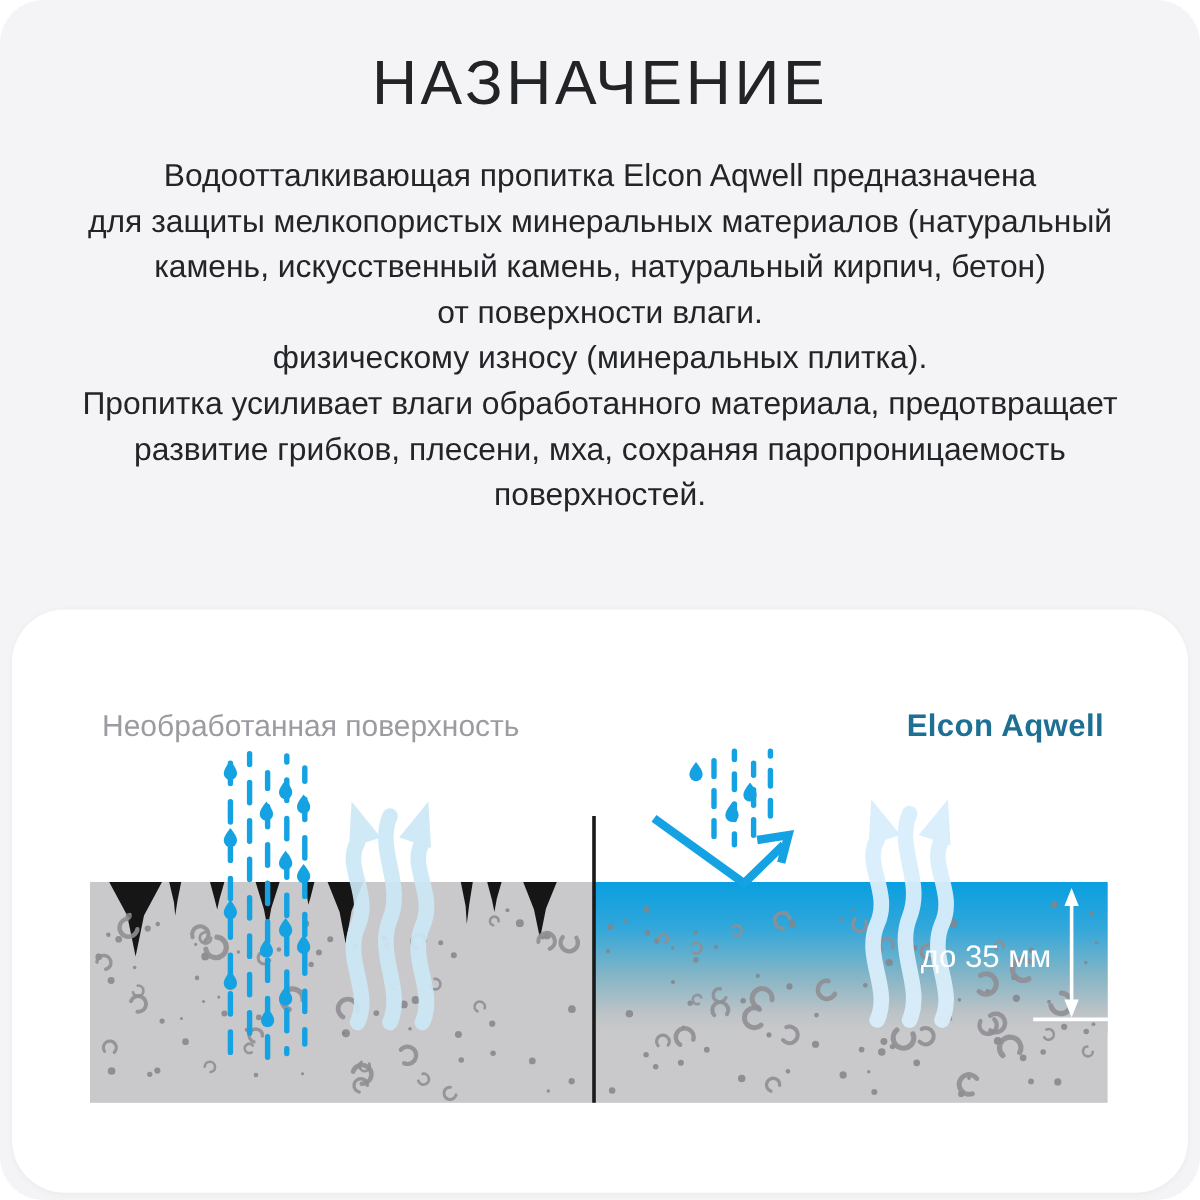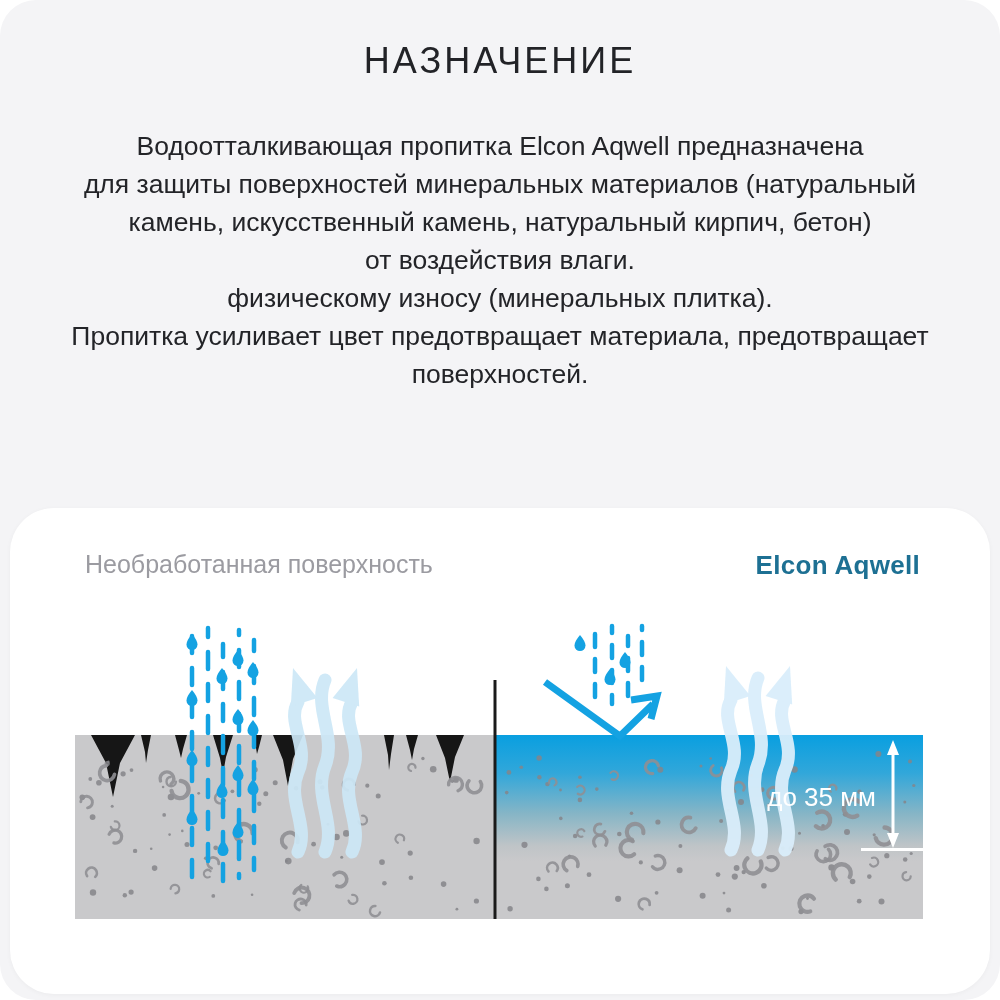--- a/index.html
+++ b/index.html
@@ -6,56 +6,57 @@
   body{
     width:1000px;height:1000px;background:#ffffff;position:relative;
     font-family:"Liberation Sans", sans-serif;
   }
   .canvas{
     position:absolute;inset:0;width:1000px;height:1000px;
     background:#f4f4f6;border-radius:36px;overflow:hidden;
   }
   .title{
     margin:0;position:absolute;top:40px;left:0;right:0;
-    text-align:center;font-size:36px;font-weight:500;
+    text-align:center;font-size:52px;font-weight:500;
     letter-spacing:3px;color:#222327;
   }
   .desc{
     position:absolute;top:127px;left:40px;right:40px;
     text-align:center;color:#232428;font-size:26.5px;line-height:38px;
   }
   .desc div{white-space:nowrap;}
   .card{
     position:absolute;left:10px;top:508px;width:980px;height:486px;
     background:#ffffff;border-radius:44px;
     box-shadow:0 1px 5px rgba(0,0,0,0.04);
   }
   .card-labels{
     position:absolute;top:42px;left:75px;right:70px;
-    display:flex;justify-content:space-between;align-items:flex-start;
+    display:flex;justify-content:space-between;align-items:flex-end;
   }
   .label-left{color:#9b9ba1;font-size:25px;}
-  .label-right{color:#1d7093;font-size:26px;font-weight:700;letter-spacing:.3px;}
+  .label-right{color:#1d7093;font-size:26px;font-weight:700;letter-spacing:.3px;margin-top:39px;}
   svg.illu{position:absolute;left:0;top:92px;width:980px;height:340px;display:block;}
   .depth-text{font-family:"Liberation Sans",sans-serif;font-size:26px;font-weight:500;fill:#ffffff;}
 </style>
 </head>
 <body>
 
 <div class="canvas">
 
   <h1 class="title">НАЗНАЧЕНИЕ</h1>
 
   <div class="desc">
     <div>Водоотталкивающая пропитка Elcon Aqwell предназначена</div>
-    <div>для защиты поверхностей минеральных материалов (натуральный</div>
+    <div>для защиты мелкопористых минеральных материалов (натуральный</div>
     <div>камень, искусственный камень, натуральный кирпич, бетон)</div>
-    <div>от воздействия влаги.</div>
+    <div>от поверхности влаги.</div>
     <div>физическому износу (минеральных плитка).</div>
-    <div>Пропитка усиливает цвет предотвращает материала, предотвращает</div>
+    <div>Пропитка усиливает влаги обработанного материала, предотвращает</div>
+    <div>развитие грибков, плесени, мха, сохраняя паропроницаемость</div>
     <div>поверхностей.</div>
   </div>
 
   <div class="card">
     <div class="card-labels">
       <span class="label-left">Необработанная поверхность</span>
       <span class="label-right">Elcon Aqwell</span>
     </div>
 
     <svg class="illu" viewBox="0 0 980 340">

